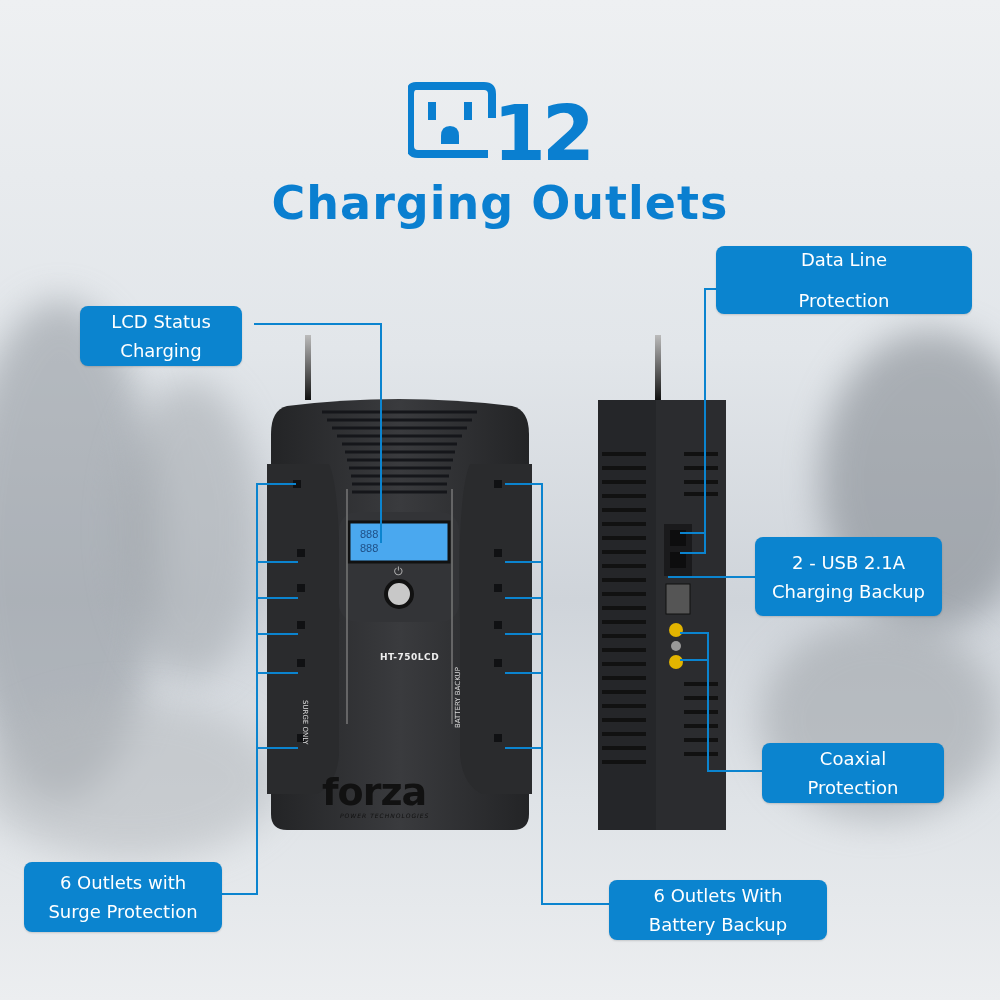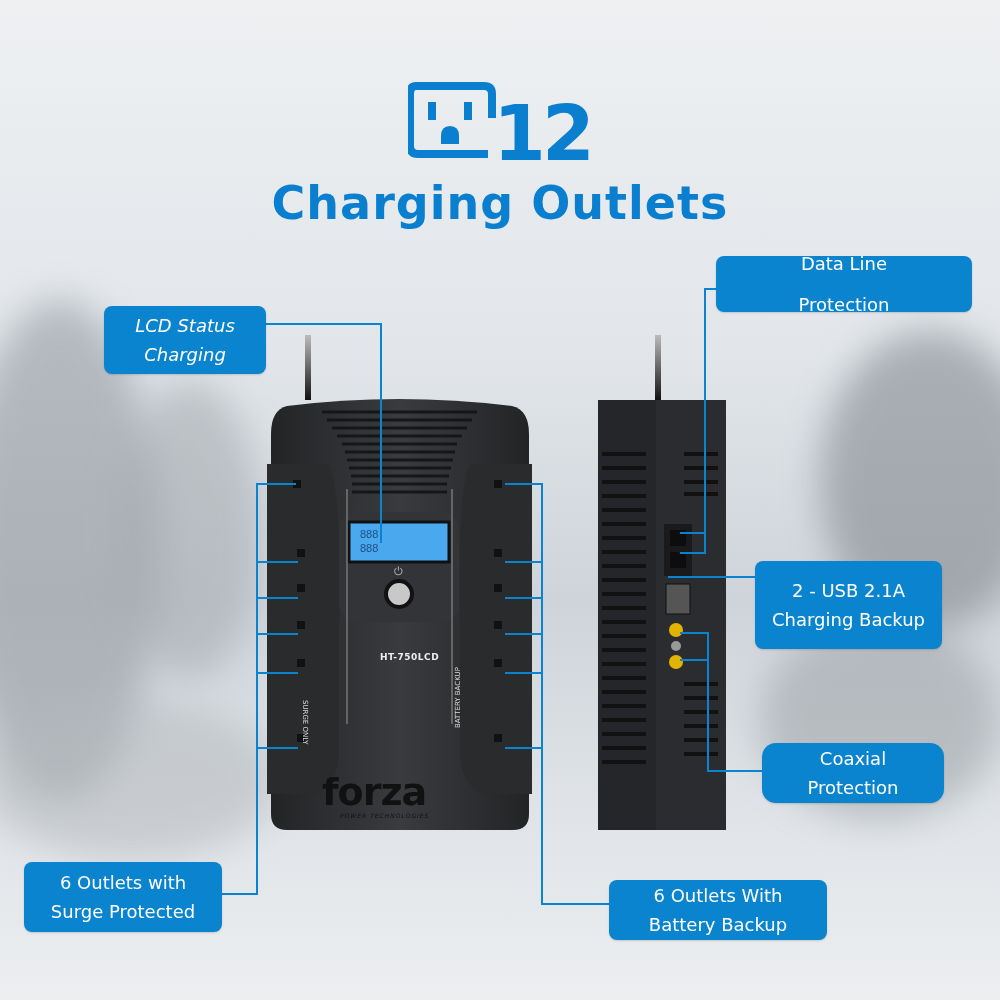--- a/index.html
+++ b/index.html
@@ -173,36 +173,36 @@
 
 <div class="line" style="left:541px;top:483px;width:2px;height:422px;"></div>
 <div class="line" style="left:505px;top:483px;width:38px;height:2px;"></div>
 <div class="line" style="left:505px;top:561px;width:38px;height:2px;"></div>
 <div class="line" style="left:505px;top:597px;width:38px;height:2px;"></div>
 <div class="line" style="left:505px;top:633px;width:38px;height:2px;"></div>
 <div class="line" style="left:505px;top:672px;width:38px;height:2px;"></div>
 <div class="line" style="left:505px;top:747px;width:38px;height:2px;"></div>
 <div class="line" style="left:541px;top:903px;width:72px;height:2px;"></div>
 
-<div class="callout" style="left:104px;top:306px;width:162px;height:68px;font-style:italic;">
+<div class="callout" style="left:80px;top:306px;width:162px;height:60px;">
   <span>LCD Status</span>
   <span>Charging</span>
 </div>
-<div class="callout" style="left:716px;top:256px;width:256px;height:56px;gap:12px;">
+<div class="callout" style="left:716px;top:246px;width:256px;height:68px;gap:12px;">
   <span>Data Line</span>
   <span>Protection</span>
 </div>
-<div class="callout" style="left:755px;top:537px;width:187px;height:88px;margin-top:24px;">
+<div class="callout" style="left:755px;top:537px;width:187px;height:79px;">
   <span>2 - USB 2.1A</span>
   <span>Charging Backup</span>
 </div>
-<div class="callout" style="left:762px;top:743px;width:182px;height:60px;border-radius:14px;">
+<div class="callout" style="left:762px;top:743px;width:182px;height:60px;">
   <span>Coaxial</span>
   <span>Protection</span>
 </div>
 <div class="callout" style="left:24px;top:862px;width:198px;height:70px;">
   <span>6 Outlets with</span>
-  <span>Surge Protected</span>
+  <span>Surge Protection</span>
 </div>
 <div class="callout" style="left:609px;top:880px;width:218px;height:60px;">
   <span>6 Outlets With</span>
   <span>Battery Backup</span>
 </div>
 
 </body></html>

